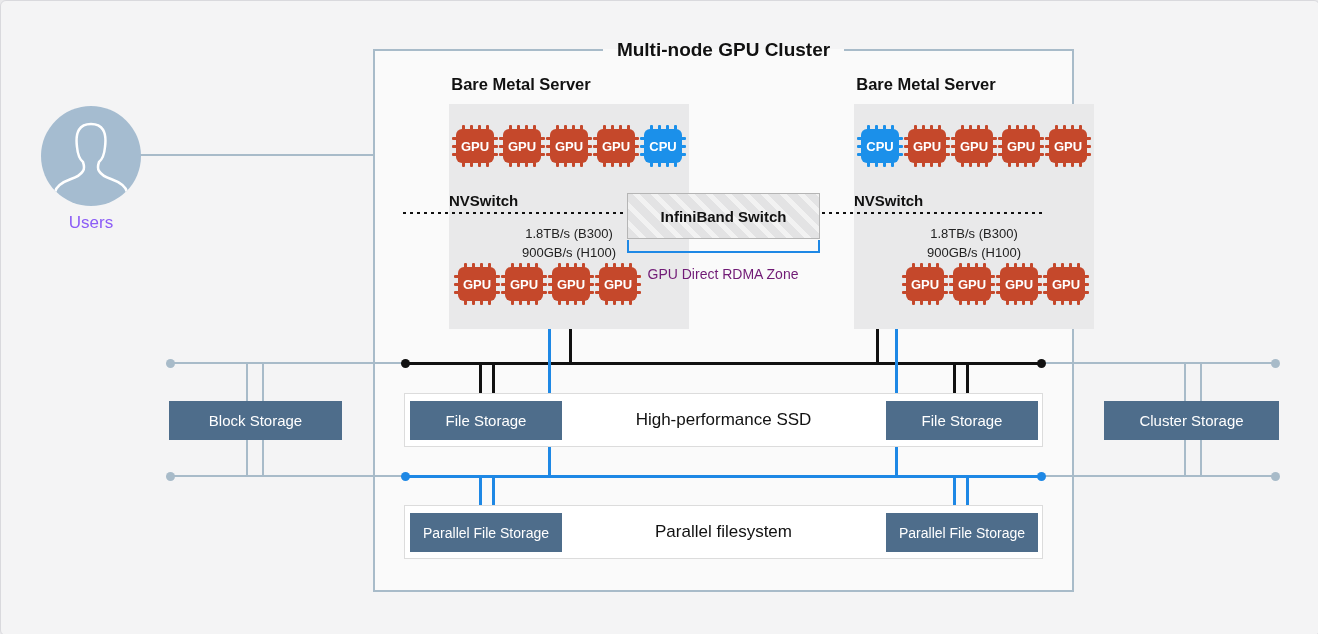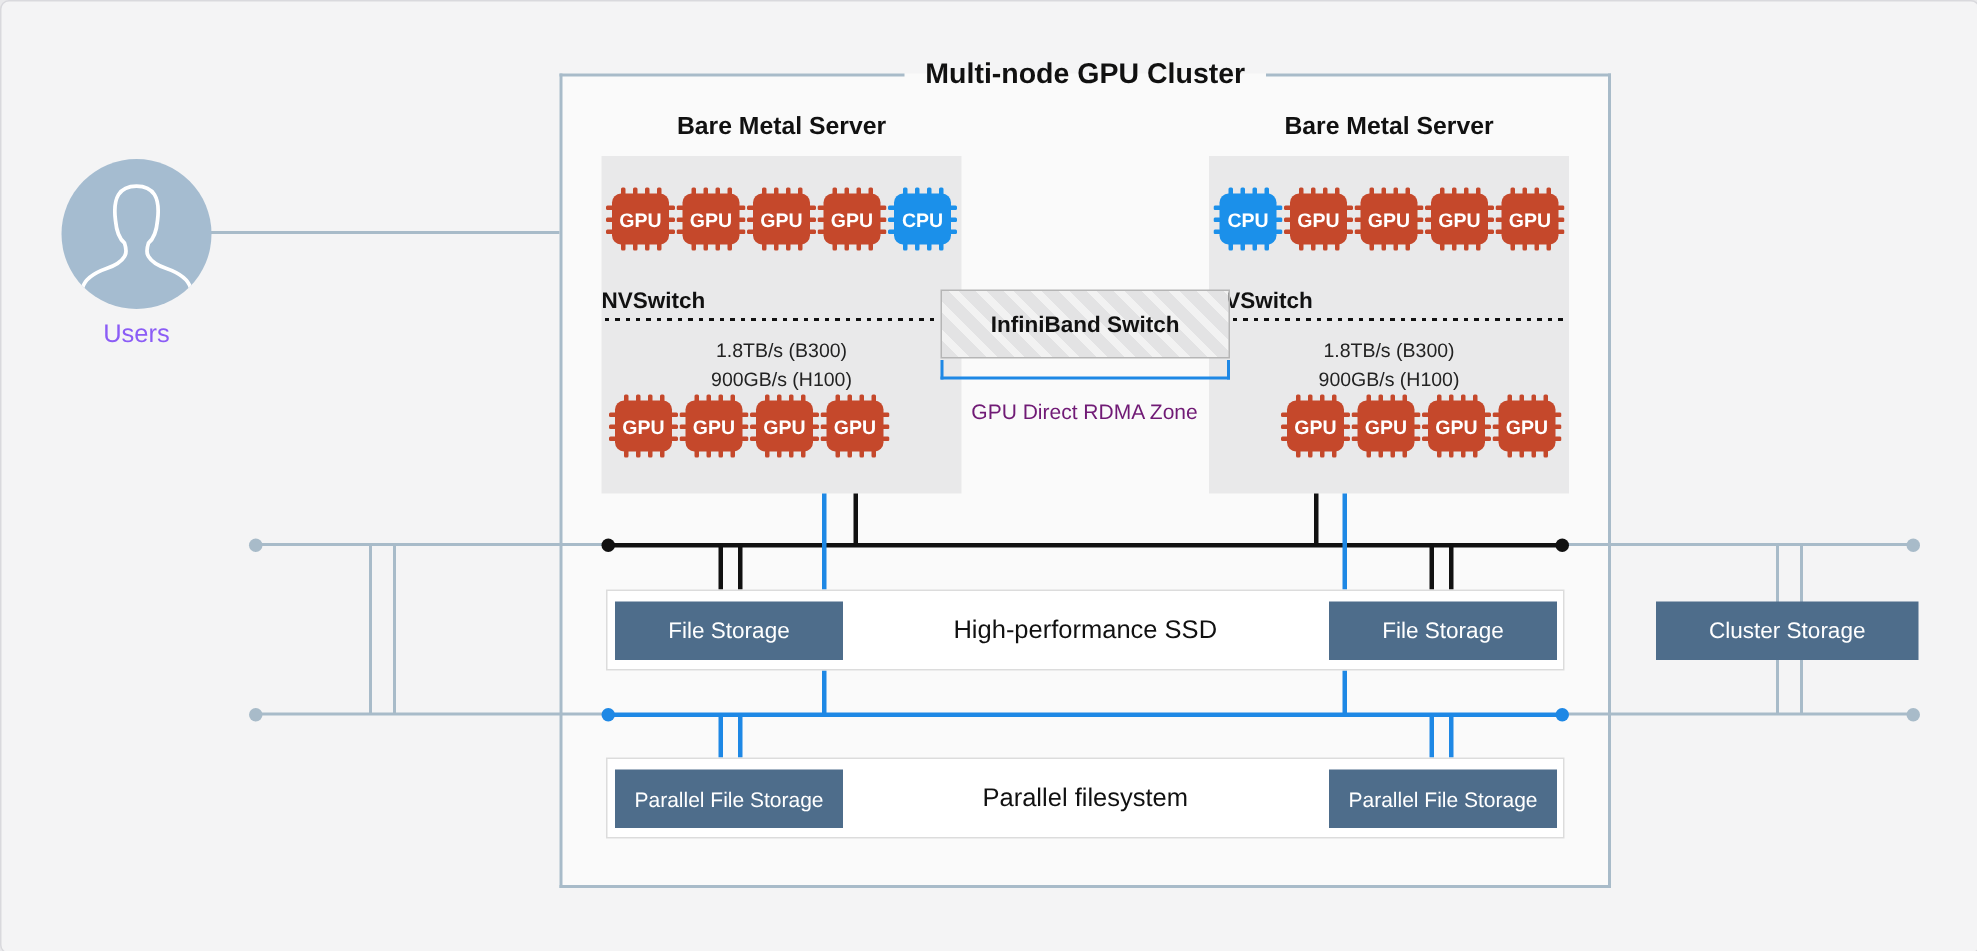--- a/index.html
+++ b/index.html
@@ -12,21 +12,21 @@
   .users-label{position:absolute;left:20px;top:212px;width:140px;text-align:center;font-size:17px;color:#8b5cf6;}
   .cloud{position:absolute;left:167px;top:110px;width:128px;height:92px;}
   .cloud-label{position:absolute;left:0;top:40px;width:100%;text-align:center;font-size:15px;color:#1a1a1a;}
   
   .cluster-box{position:absolute;left:372px;top:48px;width:701px;height:543px;box-sizing:border-box;
         background:#fafafa;border:2px solid #a8bbc9;border-top:none;}
   .title-row{position:absolute;left:372px;top:37px;width:701px;height:24px;display:flex;align-items:center;gap:14px;}
   .tline{flex:1;height:2px;background:#a8bbc9;}
   .cluster-title{font-size:19px;font-weight:bold;white-space:nowrap;color:#111;}
   .server-label{position:absolute;width:240px;top:74px;text-align:center;font-size:16.5px;font-weight:600;}
-  .server-box{position:absolute;top:103px;width:240px;height:225px;background:#e9e9ea;}
+  .server-box{position:absolute;top:103px;width:240px;height:225px;background:#e9e9ea;margin-left:48px;}
   .chips-top{position:absolute;top:20px;left:0;width:100%;display:flex;justify-content:center;gap:1px;}
   .chips-bottom{position:absolute;top:158px;left:0;width:100%;display:flex;gap:1px;box-sizing:border-box;}
   .chips-bottom.al-left{justify-content:flex-start;padding-left:5px;}
   .chips-bottom.al-right{justify-content:flex-end;padding-right:5px;}
   .nvswitch{position:absolute;top:88px;left:0;width:100%;font-size:15px;font-weight:bold;}
   .bw{position:absolute;left:0;width:100%;text-align:center;font-size:13px;color:#222;line-height:19px;}
   .dotted{position:absolute;top:211px;height:2px;width:222px;
         background:repeating-linear-gradient(90deg,#111 0 3px,transparent 3px 7px);}
   .ib-switch{position:absolute;left:626px;top:192px;width:193px;height:46px;box-sizing:border-box;
         border:1.5px solid #b5b5b5;display:flex;align-items:center;justify-content:center;
@@ -504,15 +504,16 @@
   </div>
   <div class="slate" style="left:409px;top:400px;width:152px;">File Storage</div>
   <div class="slate" style="left:885px;top:400px;width:152px;">File Storage</div>
 
   <div class="white-box" style="top:504px;">
     <div class="white-box-title">Parallel filesystem</div>
   </div>
   <div class="slate small" style="left:409px;top:512px;width:152px;">Parallel File Storage</div>
   <div class="slate small" style="left:885px;top:512px;width:152px;">Parallel File Storage</div>
 
+  <div class="slate" style="left:168px;top:400px;width:173px;">Block Storage</div>
   <div class="slate" style="left:1103px;top:400px;width:175px;">Cluster Storage</div>
 
 </div>
 
 </body></html>

